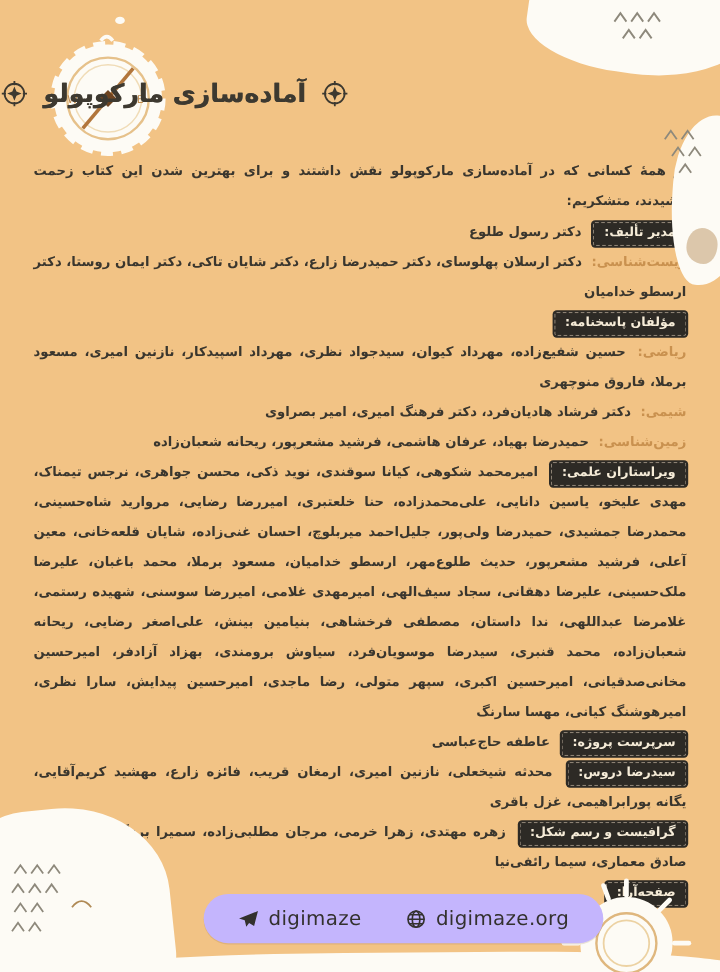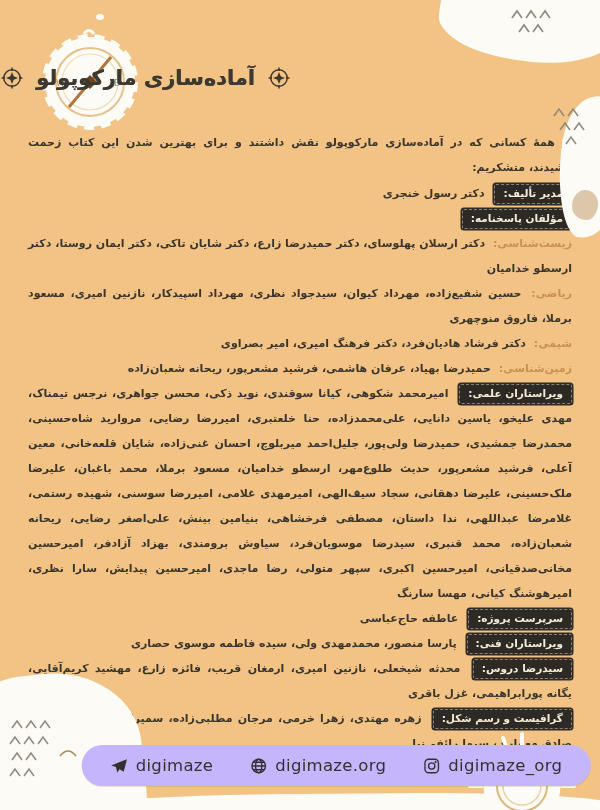--- a/index.html
+++ b/index.html
@@ -145,29 +145,28 @@
     <svg width="24" height="24" viewBox="0 0 24 24">
       <circle cx="12" cy="12" r="8.2" fill="none" stroke="#3d3930" stroke-width="1.5"></circle>
       <path d="M12 1.5 V5 M12 19 v3.5 M1.5 12 H5 M19 12 h3.5" stroke="#3d3930" stroke-width="1.5"></path>
       <path d="M12 6 L13.7 10.3 L18 12 L13.7 13.7 L12 18 L10.3 13.7 L6 12 L10.3 10.3 Z" fill="#3d3930"></path>
     </svg>
   </header>
 
   <main class="credits">
     <p class="intro">از همهٔ کسانی که در آماده‌سازی مارکوپولو نقش داشتند و برای بهترین شدن این کتاب زحمت کشیدند، متشکریم:</p>
     <div id="credits-rows">
-        <div class="credit-row"><span class="label stamp">مدیر تألیف:</span> <span class="names">دکتر رسول خنجری</span></div>
+        <div class="credit-row"><span class="label stamp">مدیر تألیف:</span> <span class="names">دکتر رسول طلوع</span></div>
+        <div class="credit-row"><span class="label plain">زیست‌شناسی:</span> <span class="names">دکتر ارسلان پهلوسای، دکتر حمیدرضا زارع، دکتر شایان تاکی، دکتر ایمان روستا، دکتر ارسطو خدامیان</span></div>
         <div class="credit-row"><span class="label stamp">مؤلفان پاسخنامه:</span></div>
-        <div class="credit-row"><span class="label plain">زیست‌شناسی:</span> <span class="names">دکتر ارسلان پهلوسای، دکتر حمیدرضا زارع، دکتر شایان تاکی، دکتر ایمان روستا، دکتر ارسطو خدامیان</span></div>
         <div class="credit-row"><span class="label plain">ریاضی:</span> <span class="names">حسین شفیع‌زاده، مهرداد کیوان، سیدجواد نظری، مهرداد اسپیدکار، نازنین امیری، مسعود برملا، فاروق منوچهری</span></div>
         <div class="credit-row"><span class="label plain">شیمی:</span> <span class="names">دکتر فرشاد هادیان‌فرد، دکتر فرهنگ امیری، امیر بصراوی</span></div>
         <div class="credit-row"><span class="label plain">زمین‌شناسی:</span> <span class="names">حمیدرضا بهیاد، عرفان هاشمی، فرشید مشعرپور، ریحانه شعبان‌زاده</span></div>
         <div class="credit-row"><span class="label stamp">ویراستاران علمی:</span> <span class="names">امیرمحمد شکوهی، کیانا سوقندی، نوید ذکی، محسن جواهری، نرجس تیمناک، مهدی علیخو، یاسین دانایی، علی‌محمدزاده، حنا خلعتبری، امیررضا رضایی، مروارید شاه‌حسینی، محمدرضا جمشیدی، حمیدرضا ولی‌پور، جلیل‌احمد میربلوچ، احسان غنی‌زاده، شایان قلعه‌خانی، معین آعلی، فرشید مشعرپور، حدیث طلوع‌مهر، ارسطو خدامیان، مسعود برملا، محمد باغبان، علیرضا ملک‌حسینی، علیرضا دهقانی، سجاد سیف‌الهی، امیرمهدی غلامی، امیررضا سوسنی، شهیده رستمی، غلامرضا عبداللهی، ندا داستان، مصطفی فرخشاهی، بنیامین بینش، علی‌اصغر رضایی، ریحانه شعبان‌زاده، محمد قنبری، سیدرضا موسویان‌فرد، سیاوش برومندی، بهزاد آزادفر، امیرحسین مخانی‌صدقیانی، امیرحسین اکبری، سپهر متولی، رضا ماجدی، امیرحسین پیدایش، سارا نظری، امیرهوشنگ کیانی، مهسا سارنگ</span></div>
         <div class="credit-row"><span class="label stamp">سرپرست پروژه:</span> <span class="names">عاطفه حاج‌عباسی</span></div>
-        <div class="credit-row"><span class="label stamp">ویراستاران فنی:</span> <span class="names">پارسا منصور، محمدمهدی ولی، سیده فاطمه موسوی حصاری</span></div>
         <div class="credit-row"><span class="label stamp">سیدرضا دروس:</span> <span class="names">محدثه شیخعلی، نازنین امیری، ارمغان قریب، فائزه زارع، مهشید کریم‌آقایی، یگانه پورابراهیمی، غزل باقری</span></div>
         <div class="credit-row"><span class="label stamp">گرافیست و رسم شکل:</span> <span class="names">زهره مهتدی، زهرا خرمی، مرجان مطلبی‌زاده، سمیرا برزگر، دنیا نیازی، صادق معماری، سیما رائفی‌نیا</span></div>
         <div class="credit-row"><span class="label stamp">صفحه‌آرا:</span> </div>
       </div>
   </main>
 
   <footer class="social-bar">
     <span class="social">
       <svg width="18" height="18" viewBox="0 0 24 24">
         <path d="M23 3 L2 11.2 l6.3 2.1 L10 20.5 l3.1-4.2 5.6 3.2 Z" fill="#33312e"></path>
@@ -177,25 +176,15 @@
     <span class="social">
       <svg width="18" height="18" viewBox="0 0 24 24">
         <g fill="none" stroke="#33312e" stroke-width="1.8">
           <circle cx="12" cy="12" r="9"></circle>
           <ellipse cx="12" cy="12" rx="4.2" ry="9"></ellipse>
           <path d="M3 12 h18 M4.5 7 h15 M4.5 17 h15"></path>
         </g>
       </svg>
       <span>digimaze.org</span>
     </span>
-    <span class="social">
-      <svg width="18" height="18" viewBox="0 0 24 24">
-        <g fill="none" stroke="#33312e" stroke-width="1.8">
-          <rect x="3" y="3" width="18" height="18" rx="5"></rect>
-          <circle cx="12" cy="12" r="4.2"></circle>
-        </g>
-        <circle cx="17.2" cy="6.8" r="1.4" fill="#33312e"></circle>
-      </svg>
-      <span>digimaze_org</span>
-    </span>
   </footer>
 
 </div>
 
 </body></html>

